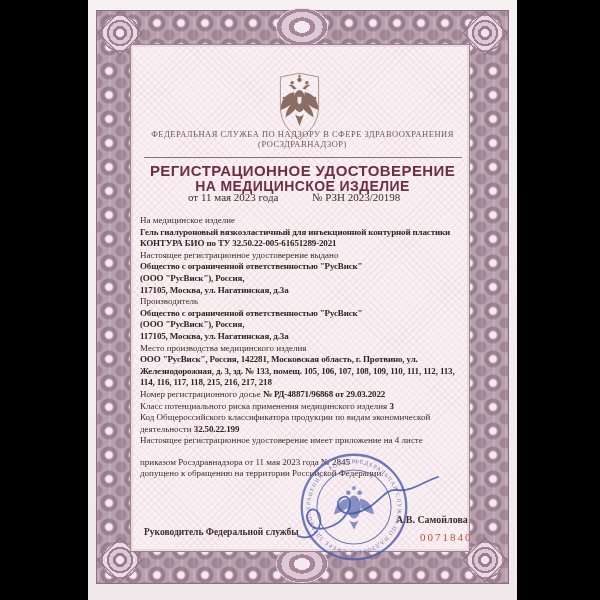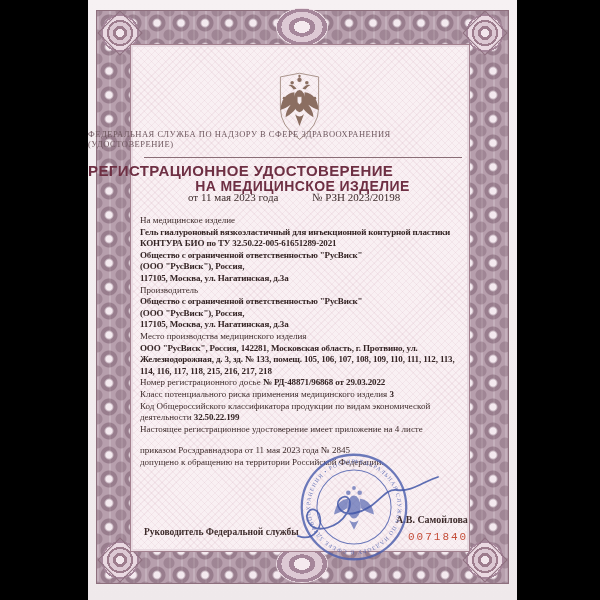--- a/index.html
+++ b/index.html
@@ -37,47 +37,47 @@
            background:radial-gradient(circle,#f2e6ec 0 4px,#9d7c8d 4px 7px,#dcc8d3 7px 11px,#9d7c8d 11px 13px,#ead9e2 13px 17px,#a5869a 17px 19px,rgba(0,0,0,0) 19px);}
   .rosette::before{content:"";position:absolute;left:6px;top:6px;width:30px;height:30px;
            border:1px solid #8f7080;transform:rotate(45deg);}
   .medallion{position:absolute;width:52px;height:38px;border-radius:50%;
            background:radial-gradient(ellipse,#f4e9ee 0 22%,#a5869a 22% 36%,#ddc9d4 36% 56%,#a5869a 56% 68%,#ecdde4 68% 84%,rgba(0,0,0,0) 84%);}
   .tl{left:10px;top:11px}.tr{left:375px;top:11px}.bl{left:10px;top:538px}.br{left:375px;top:538px}
   .mtop{left:188px;top:8px}.mbot{left:188px;top:545px}
 
   
   .coa{position:absolute;left:188px;top:69px;width:47px;height:76px;}
-  .agency{position:absolute;left:0;top:130px;width:429px;text-align:left;
+  .agency{position:absolute;left:0;top:130px;width:429px;text-align:center;
           color:#6f585f;font-size:8.5px;letter-spacing:.5px;line-height:9.5px;}
   .divider{position:absolute;left:56px;top:157px;width:318px;height:0;
            border-top:1px solid #8a6d76;}
 
   
-  .title1{position:absolute;left:0;top:162px;width:429px;
+  .title1{position:absolute;left:0;top:162px;width:429px;text-align:center;
           font-family:"Liberation Sans",sans-serif;font-weight:bold;
           font-size:15px;letter-spacing:.4px;color:#6e2f43;}
   .title2{position:absolute;left:0;top:178px;width:429px;text-align:center;
           font-family:"Liberation Sans",sans-serif;font-weight:bold;
           font-size:14px;letter-spacing:.4px;color:#6e2f43;}
   .datespan{position:absolute;top:191px;font-size:11px;font-weight:normal;color:#3d2b2b;}
   .d1{left:100px}.d2{left:224px}
 
   
   .bodytext{position:absolute;left:52px;top:215px;width:336px;
             font-size:9px;line-height:11.6px;color:#3d2b2b;}
   .bodytext p{margin:0;white-space:nowrap;}
   .bodytext b{color:#342424;letter-spacing:-.15px;}
   .g6{margin-bottom:6px}.g8{margin-bottom:8px}.g9{margin-bottom:9px}.g10{margin-bottom:10px}
 
   
   .signer{position:absolute;left:56px;top:508px;font-size:9.5px;line-height:11px;
           font-weight:bold;color:#3d2b2b;margin-top:19px;}
   .signername{position:absolute;left:308px;top:514px;font-size:10px;font-weight:bold;color:#3d2b2b;}
-  .serial{position:absolute;left:320px;top:531px;font-family:Liberation Mono, monospace;
+  .serial{position:absolute;left:332px;top:531px;font-family:Liberation Serif, serif;
           font-size:11px;letter-spacing:2px;color:#c44d39;}
   .stamp{position:absolute;left:209px;top:450px;width:114px;height:114px;opacity:.82;}
   .sig{position:absolute;left:196px;top:468px;width:162px;height:84px;}
 </style>
 </head>
 <body>
 
 <div class="stage">
   <div class="paper">
 
@@ -104,34 +104,35 @@
         <path d="M39 30 Q56 32 58 54 Q49 51 44 47 Q51 56 51 64 Q41 58 37 52 Z"></path>
         <path d="M26 60 L32 76 L38 60 Q32 66 26 60 Z"></path>
         <circle cx="11" cy="38" r="1.8"></circle>
         <circle cx="53" cy="38" r="1.8"></circle>
       </g>
       <path d="M29 36 h6 v6 q0 3.4 -3 4.6 q-3 -1.2 -3 -4.6 Z" fill="#f6edf0" stroke="#8b6e61" stroke-width=".6"></path>
     </svg>
 
     <div class="agency">
       <div>ФЕДЕРАЛЬНАЯ СЛУЖБА ПО НАДЗОРУ В СФЕРЕ ЗДРАВООХРАНЕНИЯ</div>
-      <div>(УДОСТОВЕРЕНИЕ)</div>
+      <div>(РОСЗДРАВНАДЗОР)</div>
     </div>
     <div class="divider"></div>
 
     <div class="title1">РЕГИСТРАЦИОННОЕ УДОСТОВЕРЕНИЕ</div>
     <div class="title2">НА МЕДИЦИНСКОЕ ИЗДЕЛИЕ</div>
     <span class="datespan d1">от 11 мая 2023 года</span>
     <span class="datespan d2">№  РЗН 2023/20198</span>
 
     <div class="bodytext">
       <p>На медицинское изделие</p>
       <p><b>Гель гиалуроновый вязкоэластичный для инъекционной контурной пластики</b></p>
       <p class="g6"><b>КОНТУРА БИО по ТУ 32.50.22-005-61651289-2021</b></p>
 
+      <p>Настоящее регистрационное удостоверение выдано</p>
       <p><b>Общество с ограниченной ответственностью "РусВиск"</b></p>
       <p><b>(ООО "РусВиск"), Россия,</b></p>
       <p class="g8"><b>117105, Москва, ул. Нагатинская, д.3а</b></p>
 
       <p>Производитель</p>
       <p><b>Общество с ограниченной ответственностью "РусВиск"</b></p>
       <p><b>(ООО "РусВиск"), Россия,</b></p>
       <p class="g8"><b>117105, Москва, ул. Нагатинская, д.3а</b></p>
 
       <p>Место производства медицинского изделия</p>

